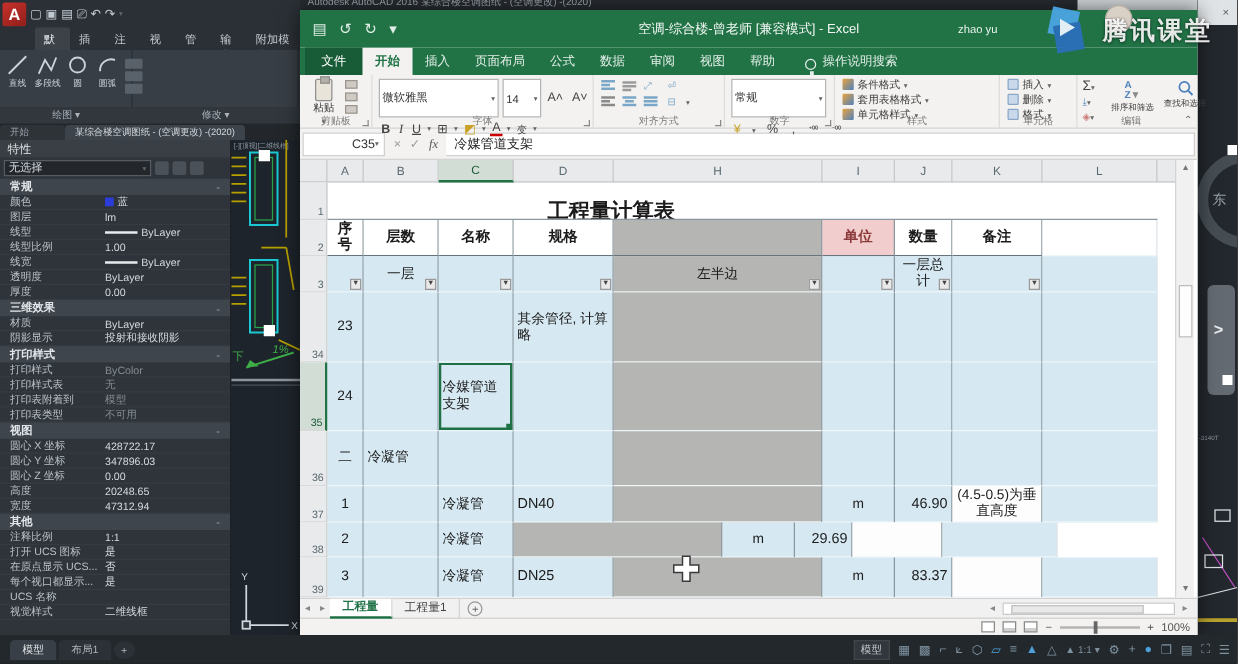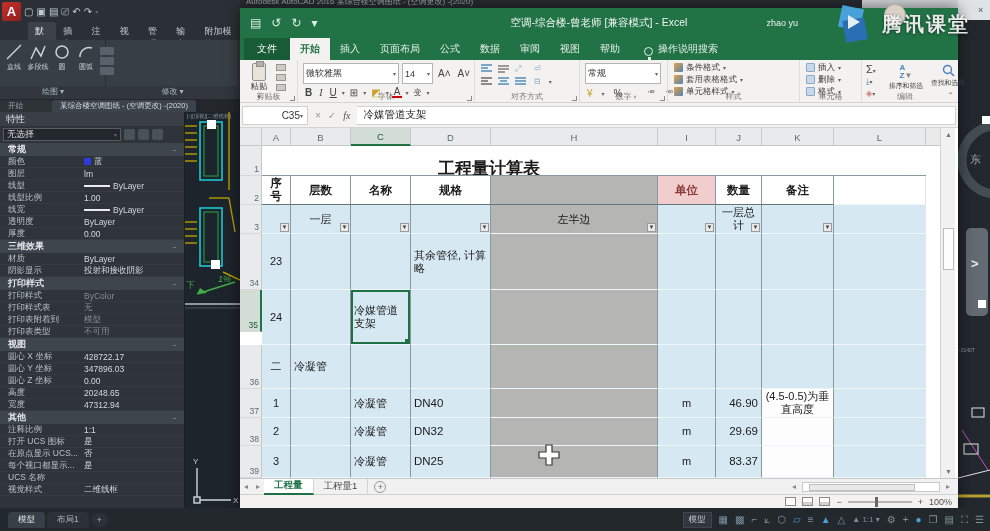--- a/index.html
+++ b/index.html
@@ -85,21 +85,21 @@
 
   #x-ribbon{position:relative;height:43px;background:#f3f2f1;border-bottom:1px solid #d4d4d4;font-size:9px;color:#3b3a39;}
   .rgroup{position:absolute;top:0;height:43px;border-right:1px solid #dcdcdc;}
   .rglabel{position:absolute;bottom:1px;left:0;right:0;text-align:center;font-size:8px;color:#7a7a7a;}
   .launcher{position:absolute;right:2px;bottom:2px;width:5px;height:5px;border-right:1px solid #8a8a8a;border-bottom:1px solid #8a8a8a;}
   #rg-clip .bigbtn{position:absolute;left:6px;top:3px;width:26px;text-align:center;}
   .clipicon{width:14px;height:18px;margin:0 auto;background:#e8e4da;border:1px solid #8f8f8f;border-radius:2px;position:relative;}
   .clipicon:before{content:"";position:absolute;left:3px;top:-3px;width:6px;height:4px;background:#b5b0a6;border:1px solid #8f8f8f;}
   .minicol{position:absolute;left:36px;top:4px;display:flex;flex-direction:column;gap:3px;}
   .micon{width:10px;height:7px;background:#cfcbc4;border:1px solid #9a968f;}
-  .combo{display:inline-flex;align-items:center;justify-content:space-between;background:#fff;border:1px solid #b5b5b5;height:21px;font-size:9px;padding:0 2px;color:#333;}
+  .combo{display:inline-flex;align-items:center;justify-content:space-between;background:#fff;border:1px solid #b5b5b5;height:31px;font-size:9px;padding:0 2px;color:#333;}
   .rrow{display:flex;align-items:center;gap:3px;}
   .fbtn{font-size:10px;color:#444;padding:0 2px;}
   .fbtn.b{font-weight:bold;}
   .fbtn.i{font-style:italic;font-family:"Liberation Serif",serif;}
   .fbtn.u{text-decoration:underline;}
   .caret{font-size:6px;color:#666;}
   .alico{display:inline-block;width:11px;height:9px;position:relative;}
   .alico i{position:absolute;left:0;right:0;height:1.5px;background:#7aa7c7;}
   .stbtn{display:flex;align-items:center;gap:3px;font-size:8.5px;color:#3b3a39;height:11px;white-space:nowrap;}
   .stbtn i{width:9px;height:9px;background:linear-gradient(135deg,#e8a33d,#4f81bd);flex:none;border-radius:1px;}
@@ -811,21 +811,21 @@
             <div class="gcell" style="width: 80px; height: 56px; background: rgb(214, 232, 242);">
               <div style="width: 100%; padding: 0px 3px; text-align: left;">其余管径, 计算略</div>
             </div>
             <div class="gcell" style="width: 167px; height: 56px; background: rgb(181, 181, 179);"></div>
             <div class="gcell" style="width: 58px; height: 56px; background: rgb(214, 232, 242);"></div>
             <div class="gcell" style="width: 46px; height: 56px; background: rgb(214, 232, 242);"></div>
             <div class="gcell" style="width: 72px; height: 56px; background: rgb(214, 232, 242);"></div>
             <div class="gcell" style="width: 92px; height: 56px; background: rgb(214, 232, 242); border-right: 1px solid rgb(223, 229, 233);"></div>
           </div>
           <div class="grow" style="height: 55px;">
-            <div class="gut selrow" style="height: 42px; padding-left: 16px;">35</div>
+            <div class="gut selrow" style="height: 55px; padding-left: 16px;">35</div>
             <div class="gcell" style="width: 29px; height: 55px; background: rgb(214, 232, 242);">
               <div style="width: 100%; padding: 0px 3px; text-align: center;">24</div>
             </div>
             <div class="gcell" style="width: 60px; height: 55px; background: rgb(214, 232, 242);"></div>
             <div class="gcell sel" style="width: 60px; height: 55px; background: rgb(214, 232, 242);">
               <div style="width: 100%; padding: 0px 3px; text-align: left;">冷媒管道支架</div>
             </div>
             <div class="gcell" style="width: 80px; height: 55px; background: rgb(214, 232, 242);"></div>
             <div class="gcell" style="width: 167px; height: 55px; background: rgb(181, 181, 179);"></div>
             <div class="gcell" style="width: 58px; height: 55px; background: rgb(214, 232, 242);"></div>
@@ -874,23 +874,20 @@
             <div class="gcell" style="width: 92px; height: 29px; background: rgb(214, 232, 242); border-right: 1px solid rgb(223, 229, 233);"></div>
           </div>
           <div class="grow" style="height: 28px;">
             <div class="gut" style="height: 28px;">38</div>
             <div class="gcell" style="width: 29px; height: 28px; background: rgb(214, 232, 242);">
               <div style="width: 100%; padding: 0px 3px; text-align: center;">2</div>
             </div>
             <div class="gcell" style="width: 60px; height: 28px; background: rgb(214, 232, 242);"></div>
             <div class="gcell" style="width: 60px; height: 28px; background: rgb(214, 232, 242);">
               <div style="width: 100%; padding: 0px 3px; text-align: left;">冷凝管</div>
-            </div>
-            <div class="gcell" style="width: 80px; height: 28px; background: rgb(214, 232, 242);">
-              <div style="width: 100%; padding: 0px 3px; text-align: left; font-size: 11.5px;">DN32</div>
             </div>
             <div class="gcell" style="width: 167px; height: 28px; background: rgb(181, 181, 179);"></div>
             <div class="gcell" style="width: 58px; height: 28px; background: rgb(214, 232, 242);">
               <div style="width: 100%; padding: 0px 3px; text-align: center;">m</div>
             </div>
             <div class="gcell" style="width: 46px; height: 28px; background: rgb(214, 232, 242);">
               <div style="width: 100%; padding: 0px 3px; text-align: right; font-size: 11.5px;">29.69</div>
             </div>
             <div class="gcell" style="width: 72px; height: 28px; background: rgb(253, 253, 253);"></div>
             <div class="gcell" style="width: 92px; height: 28px; background: rgb(214, 232, 242); border-right: 1px solid rgb(223, 229, 233);"></div>

